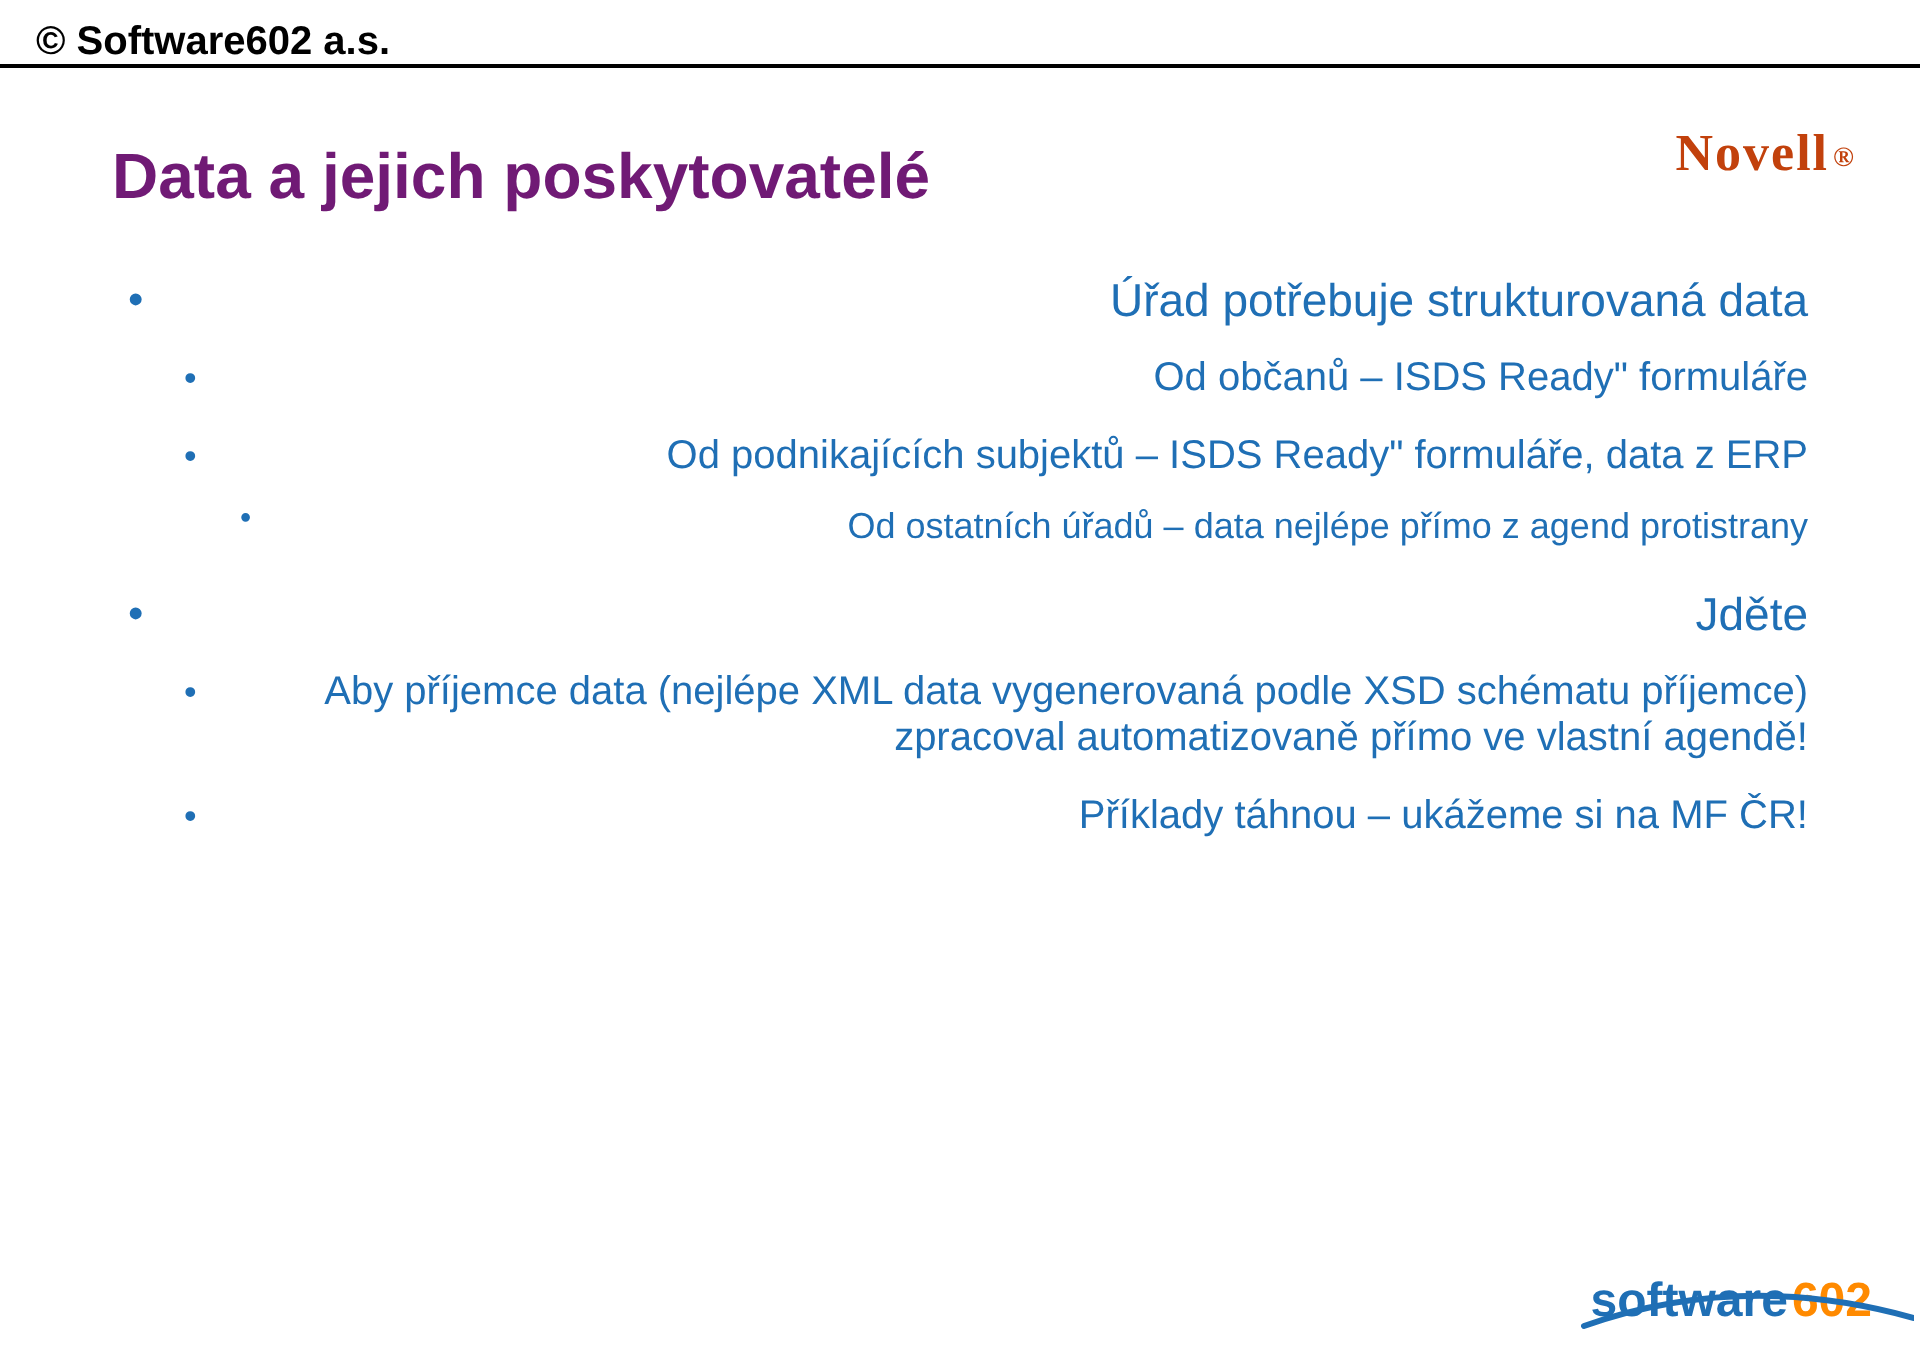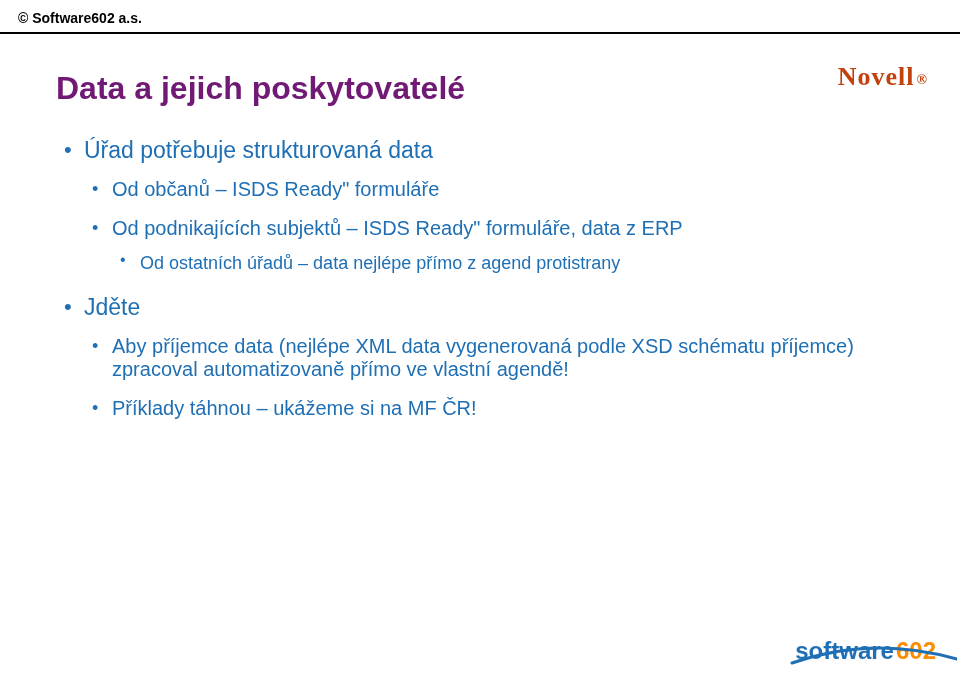--- a/index.html
+++ b/index.html
@@ -7,21 +7,21 @@
   body {
     background: #ffffff;
     font-family: "Trebuchet MS", "Segoe UI", Arial, sans-serif;
     position: relative;
   }
   .copyright {
     position: absolute;
     top: 10px;
     left: 18px;
     font-weight: bold;
-    font-size: 14px;
+    font-size: 20px;
     color: #000;
   }
   .rule {
     position: absolute;
     top: 32px;
     left: 0;
     right: 0;
     height: 2px;
     background: #000;
   }
@@ -48,21 +48,21 @@
     letter-spacing: 1px;
     font-family: Georgia, "Times New Roman", serif;
   }
   .novell .dot {
     font-size: 14px;
     vertical-align: bottom;
     position: relative;
     bottom: 4px;
     margin-left: 2px;
   }
-  ul { list-style: none; }
+  ul { list-style: none; text-align: right; }
   .lvl1 > li {
     position: relative;
     padding-left: 28px;
     margin-bottom: 10px;
   }
   .lvl1 > li::before {
     content: "•";
     position: absolute;
     left: 8px;
     top: 0;

